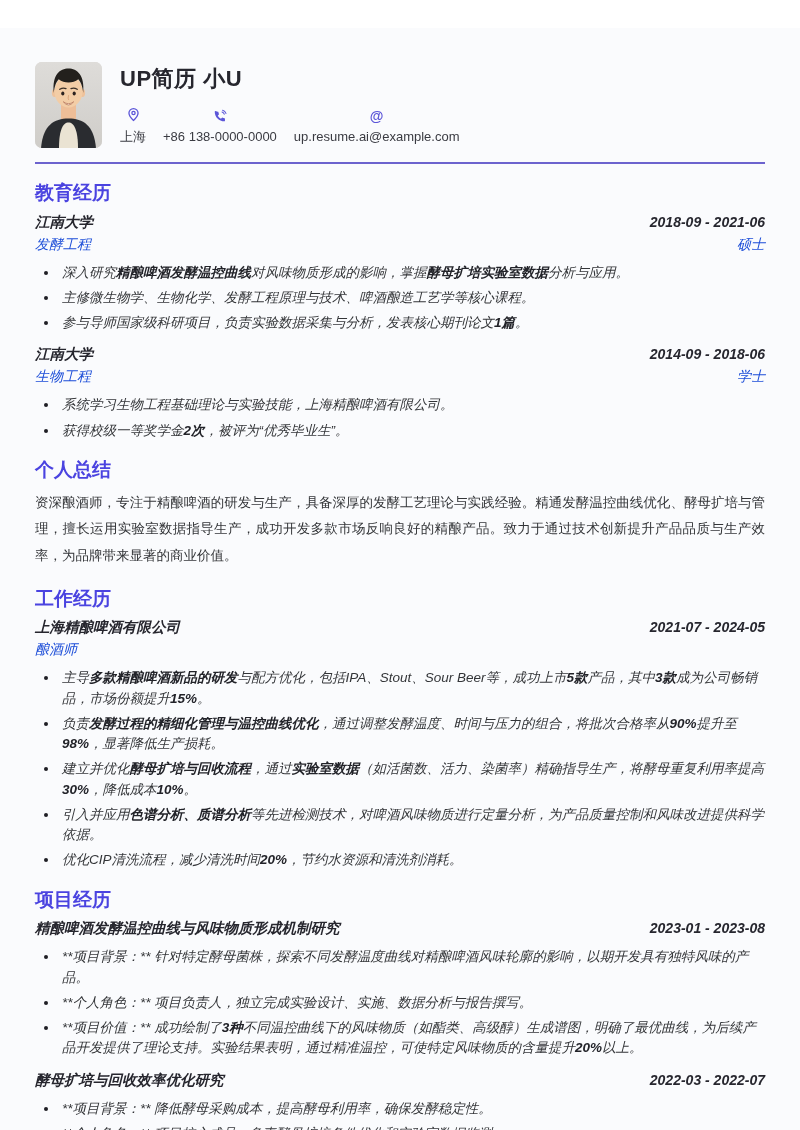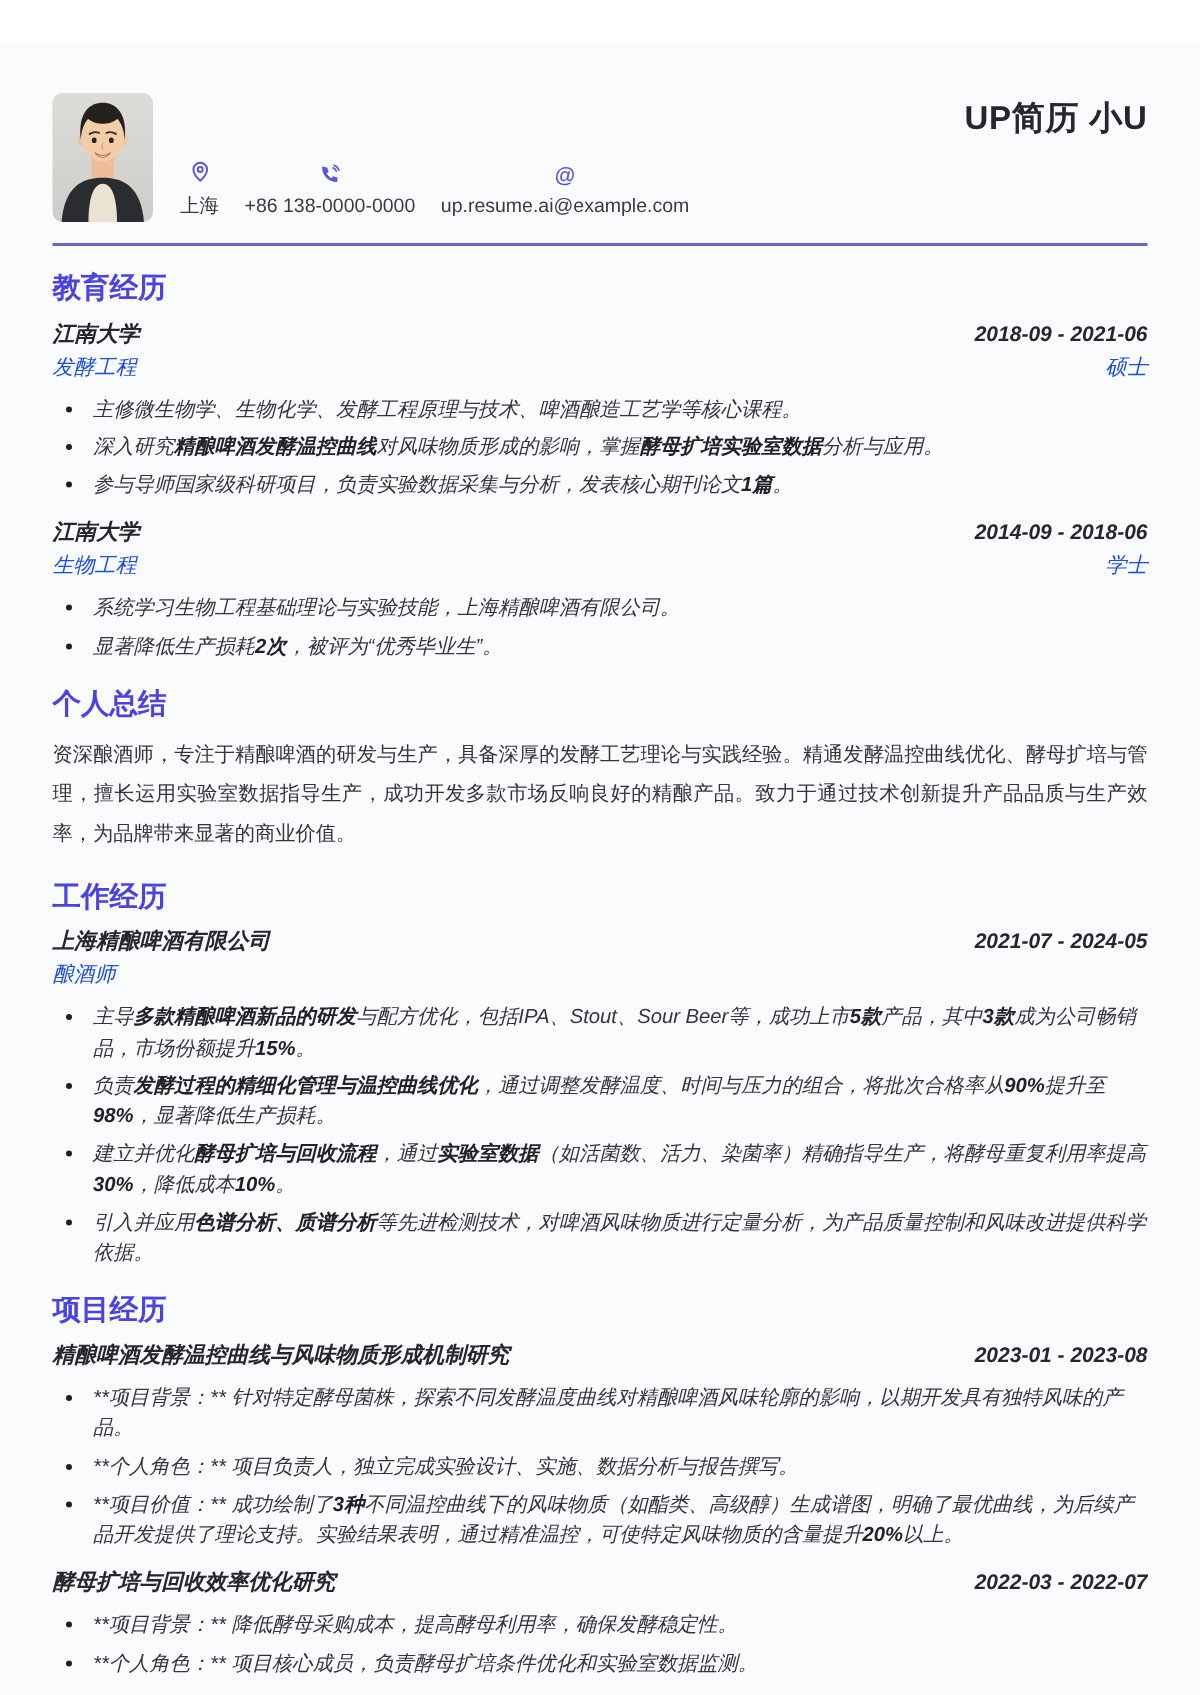--- a/index.html
+++ b/index.html
@@ -15,21 +15,21 @@
   body{
     width:800px;height:1130px;overflow:hidden;background:#ffffff;
     font-family:"Liberation Sans","DejaVu Sans",sans-serif;
     -webkit-font-smoothing:antialiased;
   }
   .page{
     margin-top:28px;height:1102px;background:var(--page-bg);
     padding:34px 35px 0 35px;
   }
   
-  .resume-header{display:flex;align-items:center;gap:18px;text-align:right;}
+  .resume-header{display:flex;align-items:center;gap:18px;}
   .avatar{width:67px;height:86px;border-radius:7px;overflow:hidden;flex-shrink:0;background:#d8d6d2;}
   .avatar svg{display:block;width:67px;height:86px;}
   .header-info{flex:1;min-width:0;}
   .name{font-size:22px;font-weight:700;color:var(--heading);letter-spacing:.5px;}
   .contact-row{margin-top:13px;display:flex;align-items:center;gap:17px;font-size:13px;color:#3a3b42;}
   .contact-item{display:inline-flex;align-items:center;gap:6px;flex-direction:column;}
   .contact-item svg{display:block;}
   .at-glyph{color:var(--icon);font-weight:700;font-size:14px;line-height:1;}
   .divider{border:none;border-top:2px solid var(--divider);margin:14px 0 0 0;}
   
@@ -116,37 +116,37 @@
         <div class="entry">
           <div class="entry-row">
             <span class="entry-title">江南大学</span>
             <span class="entry-date">2018-09 - 2021-06</span>
           </div>
           <div class="entry-sub">
             <span>发酵工程</span>
             <span>硕士</span>
           </div>
           <ul class="bullets">
+            <li><span>深入研究</span><span class="bd">精酿啤酒发酵温控曲线</span><span>对风味物质形成的影响，掌握</span><span class="bd">酵母扩培实验室数据</span><span>分析与应用。</span></li>
             <li><span>主修微生物学、生物化学、发酵工程原理与技术、啤酒酿造工艺学等核心课程。</span></li>
-            <li><span>深入研究</span><span class="bd">精酿啤酒发酵温控曲线</span><span>对风味物质形成的影响，掌握</span><span class="bd">酵母扩培实验室数据</span><span>分析与应用。</span></li>
             <li><span>参与导师国家级科研项目，负责实验数据采集与分析，发表核心期刊论文</span><span class="bd">1篇</span><span>。</span></li>
           </ul>
         </div>
         <div class="entry">
           <div class="entry-row">
             <span class="entry-title">江南大学</span>
             <span class="entry-date">2014-09 - 2018-06</span>
           </div>
           <div class="entry-sub">
             <span>生物工程</span>
             <span>学士</span>
           </div>
           <ul class="bullets">
             <li><span>系统学习生物工程基础理论与实验技能，上海精酿啤酒有限公司。</span></li>
-            <li><span>显著降低生产损耗</span><span class="bd">2次</span><span>，被评为“优秀毕业生”。</span></li>
+            <li><span>获得校级一等奖学金</span><span class="bd">2次</span><span>，被评为“优秀毕业生”。</span></li>
           </ul>
         </div>
       </div>
   </section>
 
   <section>
     <h2 class="sec-title">个人总结</h2>
     <p class="summary-text">资深酿酒师，专注于精酿啤酒的研发与生产，具备深厚的发酵工艺理论与实践经验。精通发酵温控曲线优化、酵母扩培与管理，擅长运用实验室数据指导生产，成功开发多款市场反响良好的精酿产品。致力于通过技术创新提升产品品质与生产效率，为品牌带来显著的商业价值。</p>
   </section>
 
@@ -160,20 +160,21 @@
           </div>
           <div class="entry-sub">
             <span>酿酒师</span>
             <span></span>
           </div>
           <ul class="bullets">
             <li><span>主导</span><span class="bd">多款精酿啤酒新品的研发</span><span>与配方优化，包括IPA、Stout、Sour Beer等，成功上市</span><span class="bd">5款</span><span>产品，其中</span><span class="bd">3款</span><span>成为公司畅销品，市场份额提升</span><span class="bd">15%</span><span>。</span></li>
             <li><span>负责</span><span class="bd">发酵过程的精细化管理与温控曲线优化</span><span>，通过调整发酵温度、时间与压力的组合，将批次合格率从</span><span class="bd">90%</span><span>提升至</span><span class="bd">98%</span><span>，显著降低生产损耗。</span></li>
             <li><span>建立并优化</span><span class="bd">酵母扩培与回收流程</span><span>，通过</span><span class="bd">实验室数据</span><span>（如活菌数、活力、染菌率）精确指导生产，将酵母重复利用率提高</span><span class="bd">30%</span><span>，降低成本</span><span class="bd">10%</span><span>。</span></li>
             <li><span>引入并应用</span><span class="bd">色谱分析、质谱分析</span><span>等先进检测技术，对啤酒风味物质进行定量分析，为产品质量控制和风味改进提供科学依据。</span></li>
+            <li><span>优化CIP清洗流程，减少清洗时间</span><span class="bd">20%</span><span>，节约水资源和清洗剂消耗。</span></li>
           </ul>
         </div>
       </div>
   </section>
 
   <section>
     <h2 class="sec-title">项目经历</h2>
     <div class="entries" id="project-entries">
         <div class="entry">
           <div class="entry-row">

